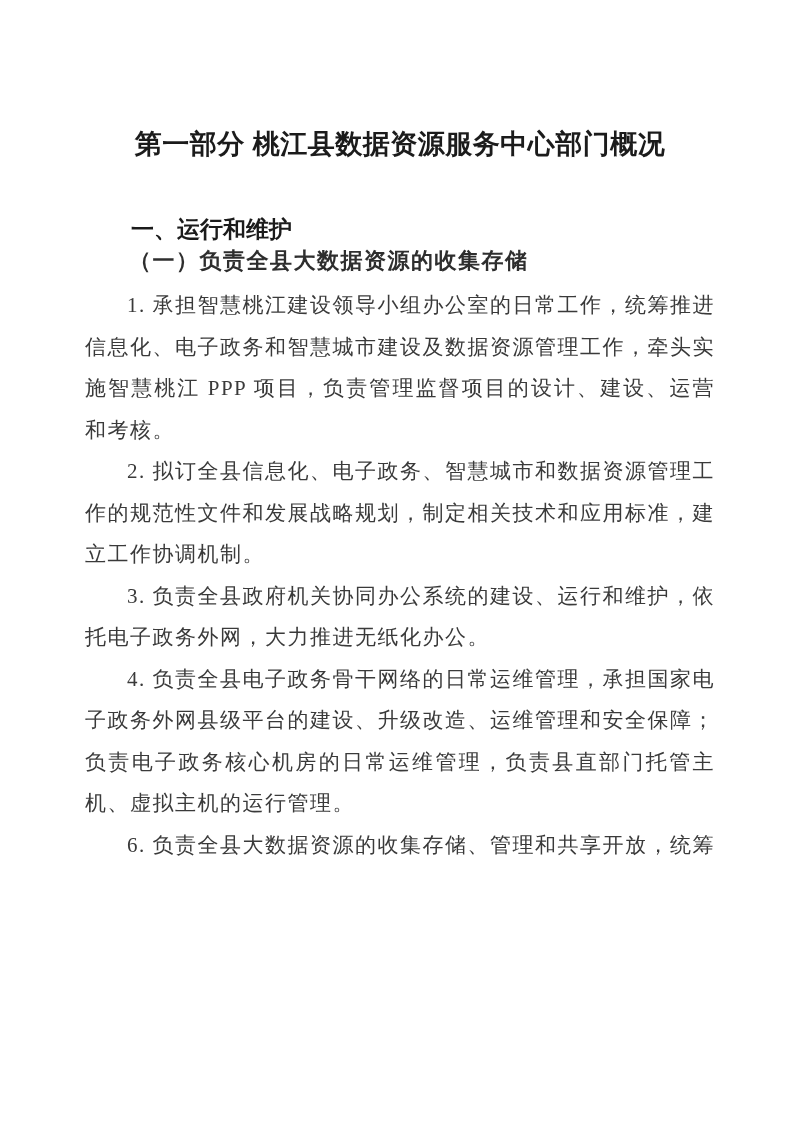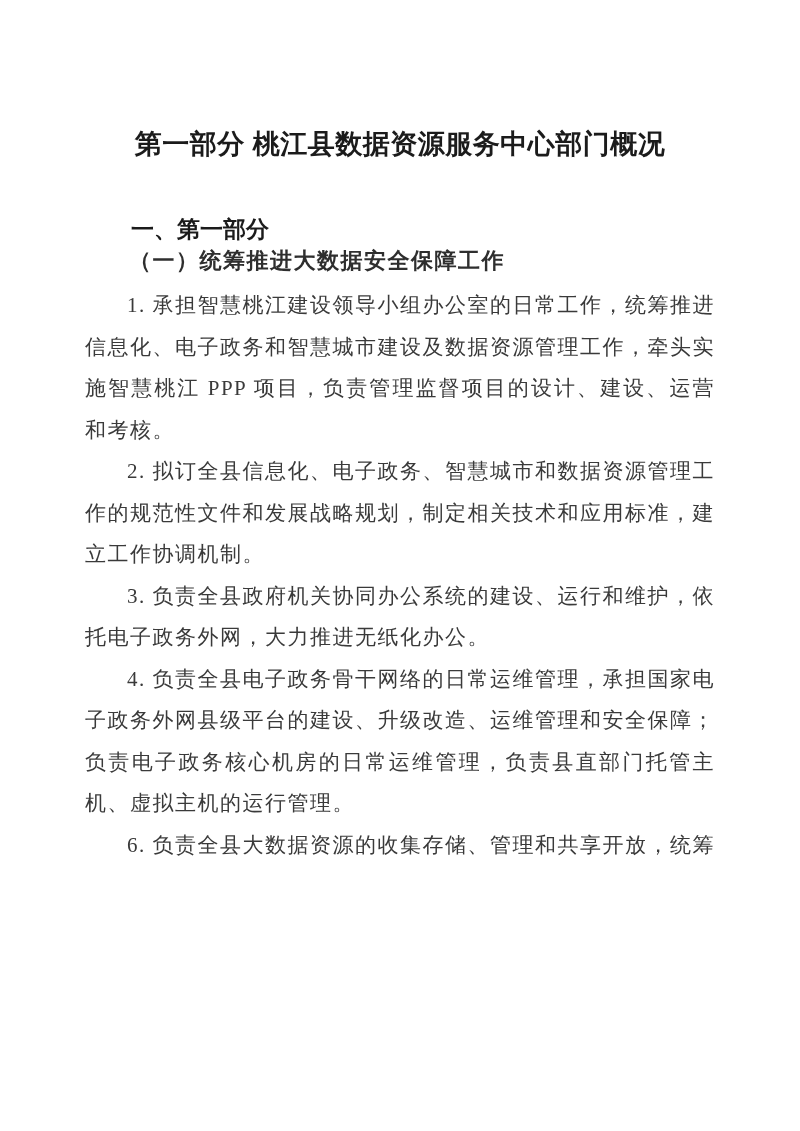--- a/index.html
+++ b/index.html
@@ -62,23 +62,23 @@
     color: #3a3a3a;
   }
 </style>
 </head>
 <body>
 
 <div class="page">
 
   <h1 class="doc-title">第一部分 桃江县数据资源服务中心部门概况</h1>
 
-  <h2 class="section-heading">一、第一部分</h2>
+  <h2 class="section-heading">一、运行和维护</h2>
 
-  <h3 class="sub-heading">（一）统筹推进大数据安全保障工作</h3>
+  <h3 class="sub-heading">（一）负责全县大数据资源的收集存储</h3>
 
   <div class="body-text">
     <p>1. 承担智慧桃江建设领导小组办公室的日常工作，统筹推进信息化、电子政务和智慧城市建设及数据资源管理工作，牵头实施智慧桃江 PPP 项目，负责管理监督项目的设计、建设、运营和考核。</p>
     <p>2. 拟订全县信息化、电子政务、智慧城市和数据资源管理工作的规范性文件和发展战略规划，制定相关技术和应用标准，建立工作协调机制。</p>
     <p>3. 负责全县政府机关协同办公系统的建设、运行和维护，依托电子政务外网，大力推进无纸化办公。</p>
     <p>4. 负责全县电子政务骨干网络的日常运维管理，承担国家电子政务外网县级平台的建设、升级改造、运维管理和安全保障；负责电子政务核心机房的日常运维管理，负责县直部门托管主机、虚拟主机的运行管理。</p>
     <p>6. 负责全县大数据资源的收集存储、管理和共享开放，统筹推进大数据安全保障工作。</p>
   </div>
 
 </div>

